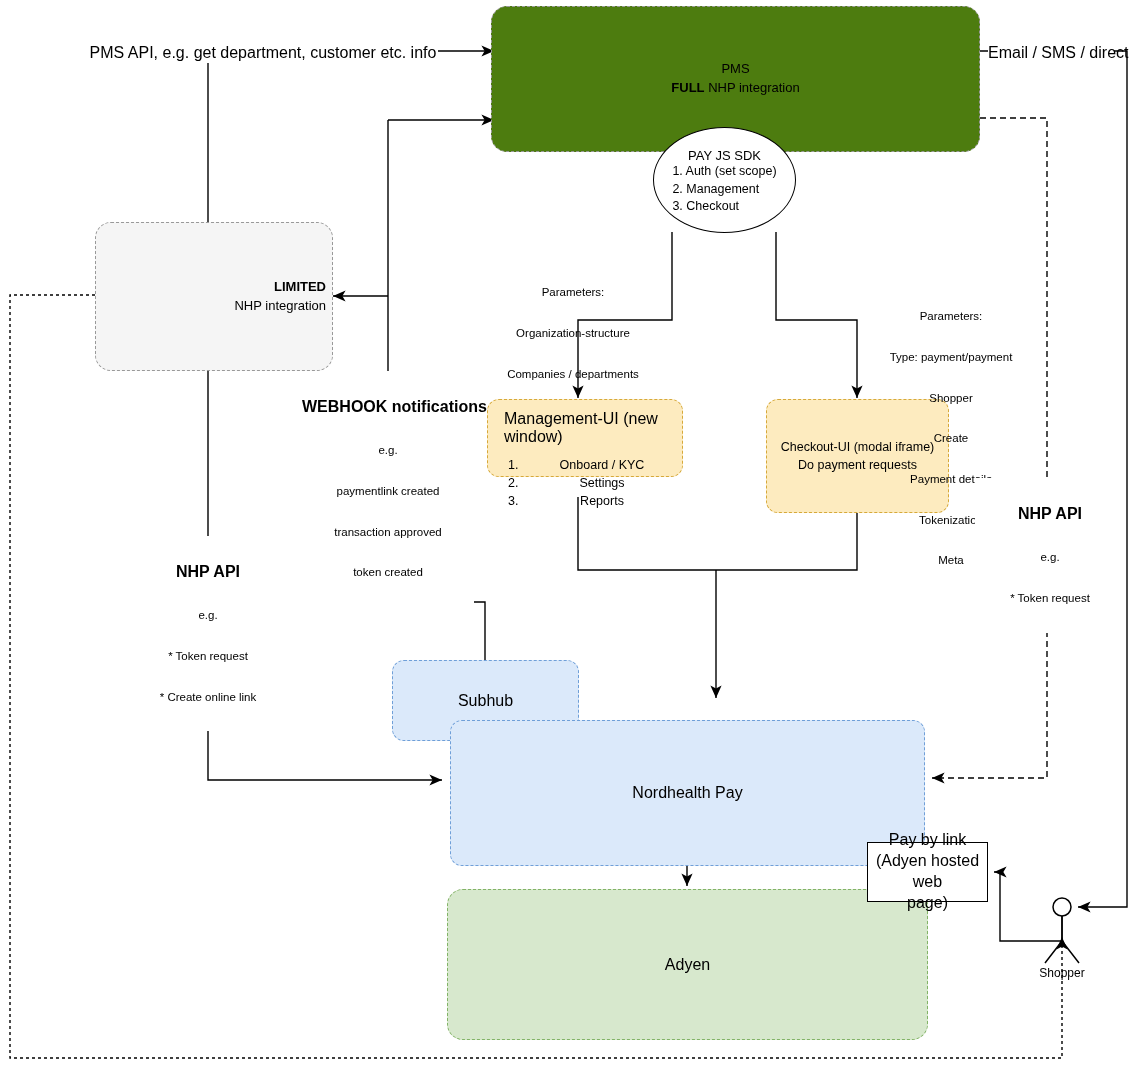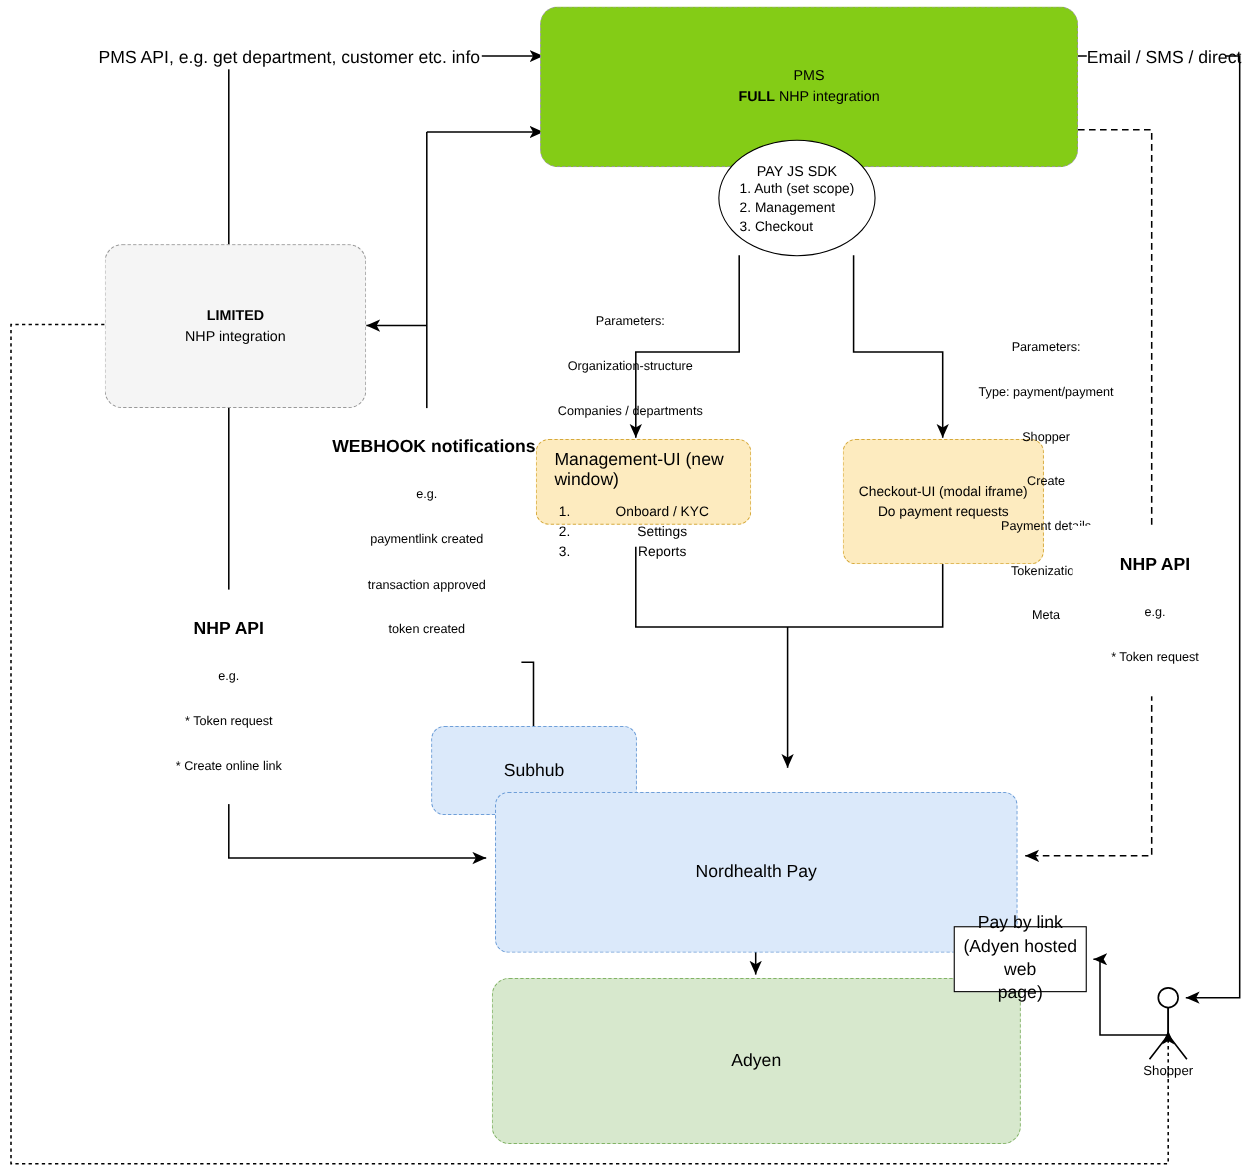--- a/index.html
+++ b/index.html
@@ -6,21 +6,21 @@
   body{width:1136px;height:1069px;font-family:"Liberation Sans",sans-serif;position:relative;overflow:hidden;}
   #stage{position:relative;width:1136px;height:1069px;}
   svg.layer{position:absolute;left:0;top:0;width:1136px;height:1069px;}
   .node{position:absolute;box-sizing:border-box;display:flex;align-items:center;justify-content:center;text-align:center;color:#000;}
   .node .inner{width:100%;padding:0 6px;box-sizing:border-box;}
   .lbl{position:absolute;text-align:center;color:#000;line-height:1.18;white-space:pre;}
   .b{font-weight:bold;}
   .t12{font-size:16px;}
   .t11{font-size:11.5px;}
   .t13{font-size:13px;}
-  .pms{background:#84cc16;border:1.3px dashed #999;border-radius:16px;}
+  .pms{background:#4d7c0f;border:1.3px dashed #999;border-radius:16px;}
   .limited{background:#f5f5f5;border:1.3px dashed #999;border-radius:16px;}
   .orange{background:#fdebbf;border:1.3px dashed #d6a93a;border-radius:12px;}
   .blue{background:#dbe9fa;border:1.3px dashed #6f9fd8;border-radius:12px;}
   .green{background:#d7e8cd;border:1.3px dashed #82b366;border-radius:16px;}
   .white{background:#ffffff;border:1.2px solid #000;border-radius:0;}
   .ellipse{background:#ffffff;border:1.2px solid #000;border-radius:50%;}
   .mgmt-list{font-size:12.5px;line-height:1.45;text-align:left;margin:0 auto;display:inline-block;}
   .mgmt-list .row{display:flex;}
   .mgmt-list .num{width:34px;}
   .mgmt-list .txt{width:120px;text-align:center;}
@@ -97,21 +97,21 @@
       <div class="t13" style="">PAY JS SDK</div>
       <div class="sdk-list">
         <div>1. Auth (set scope)</div>
         <div>2. Management</div>
         <div>3. Checkout</div>
       </div>
     </div>
   </div>
 
   <div class="node limited" style="left:95px;top:222px;width:238px;height:149px;">
-    <div class="inner" style="font-size:13px;line-height:1.45;">
+    <div class="inner" style="font-size:13px;line-height:1.45;text-align:right;">
       <div class="b">LIMITED</div>
       <div>NHP integration</div>
     </div>
   </div>
 
   <div class="node orange" style="left:487px;top:399px;width:196px;height:78px;align-items:flex-start;">
     <div class="inner" style="padding-top:10px;">
       <div class="t12" style="text-align:left;padding-left:10px;">Management-UI (new window)</div>
       <div class="mgmt-list" style="margin-top:10px;">
         <div class="row">

